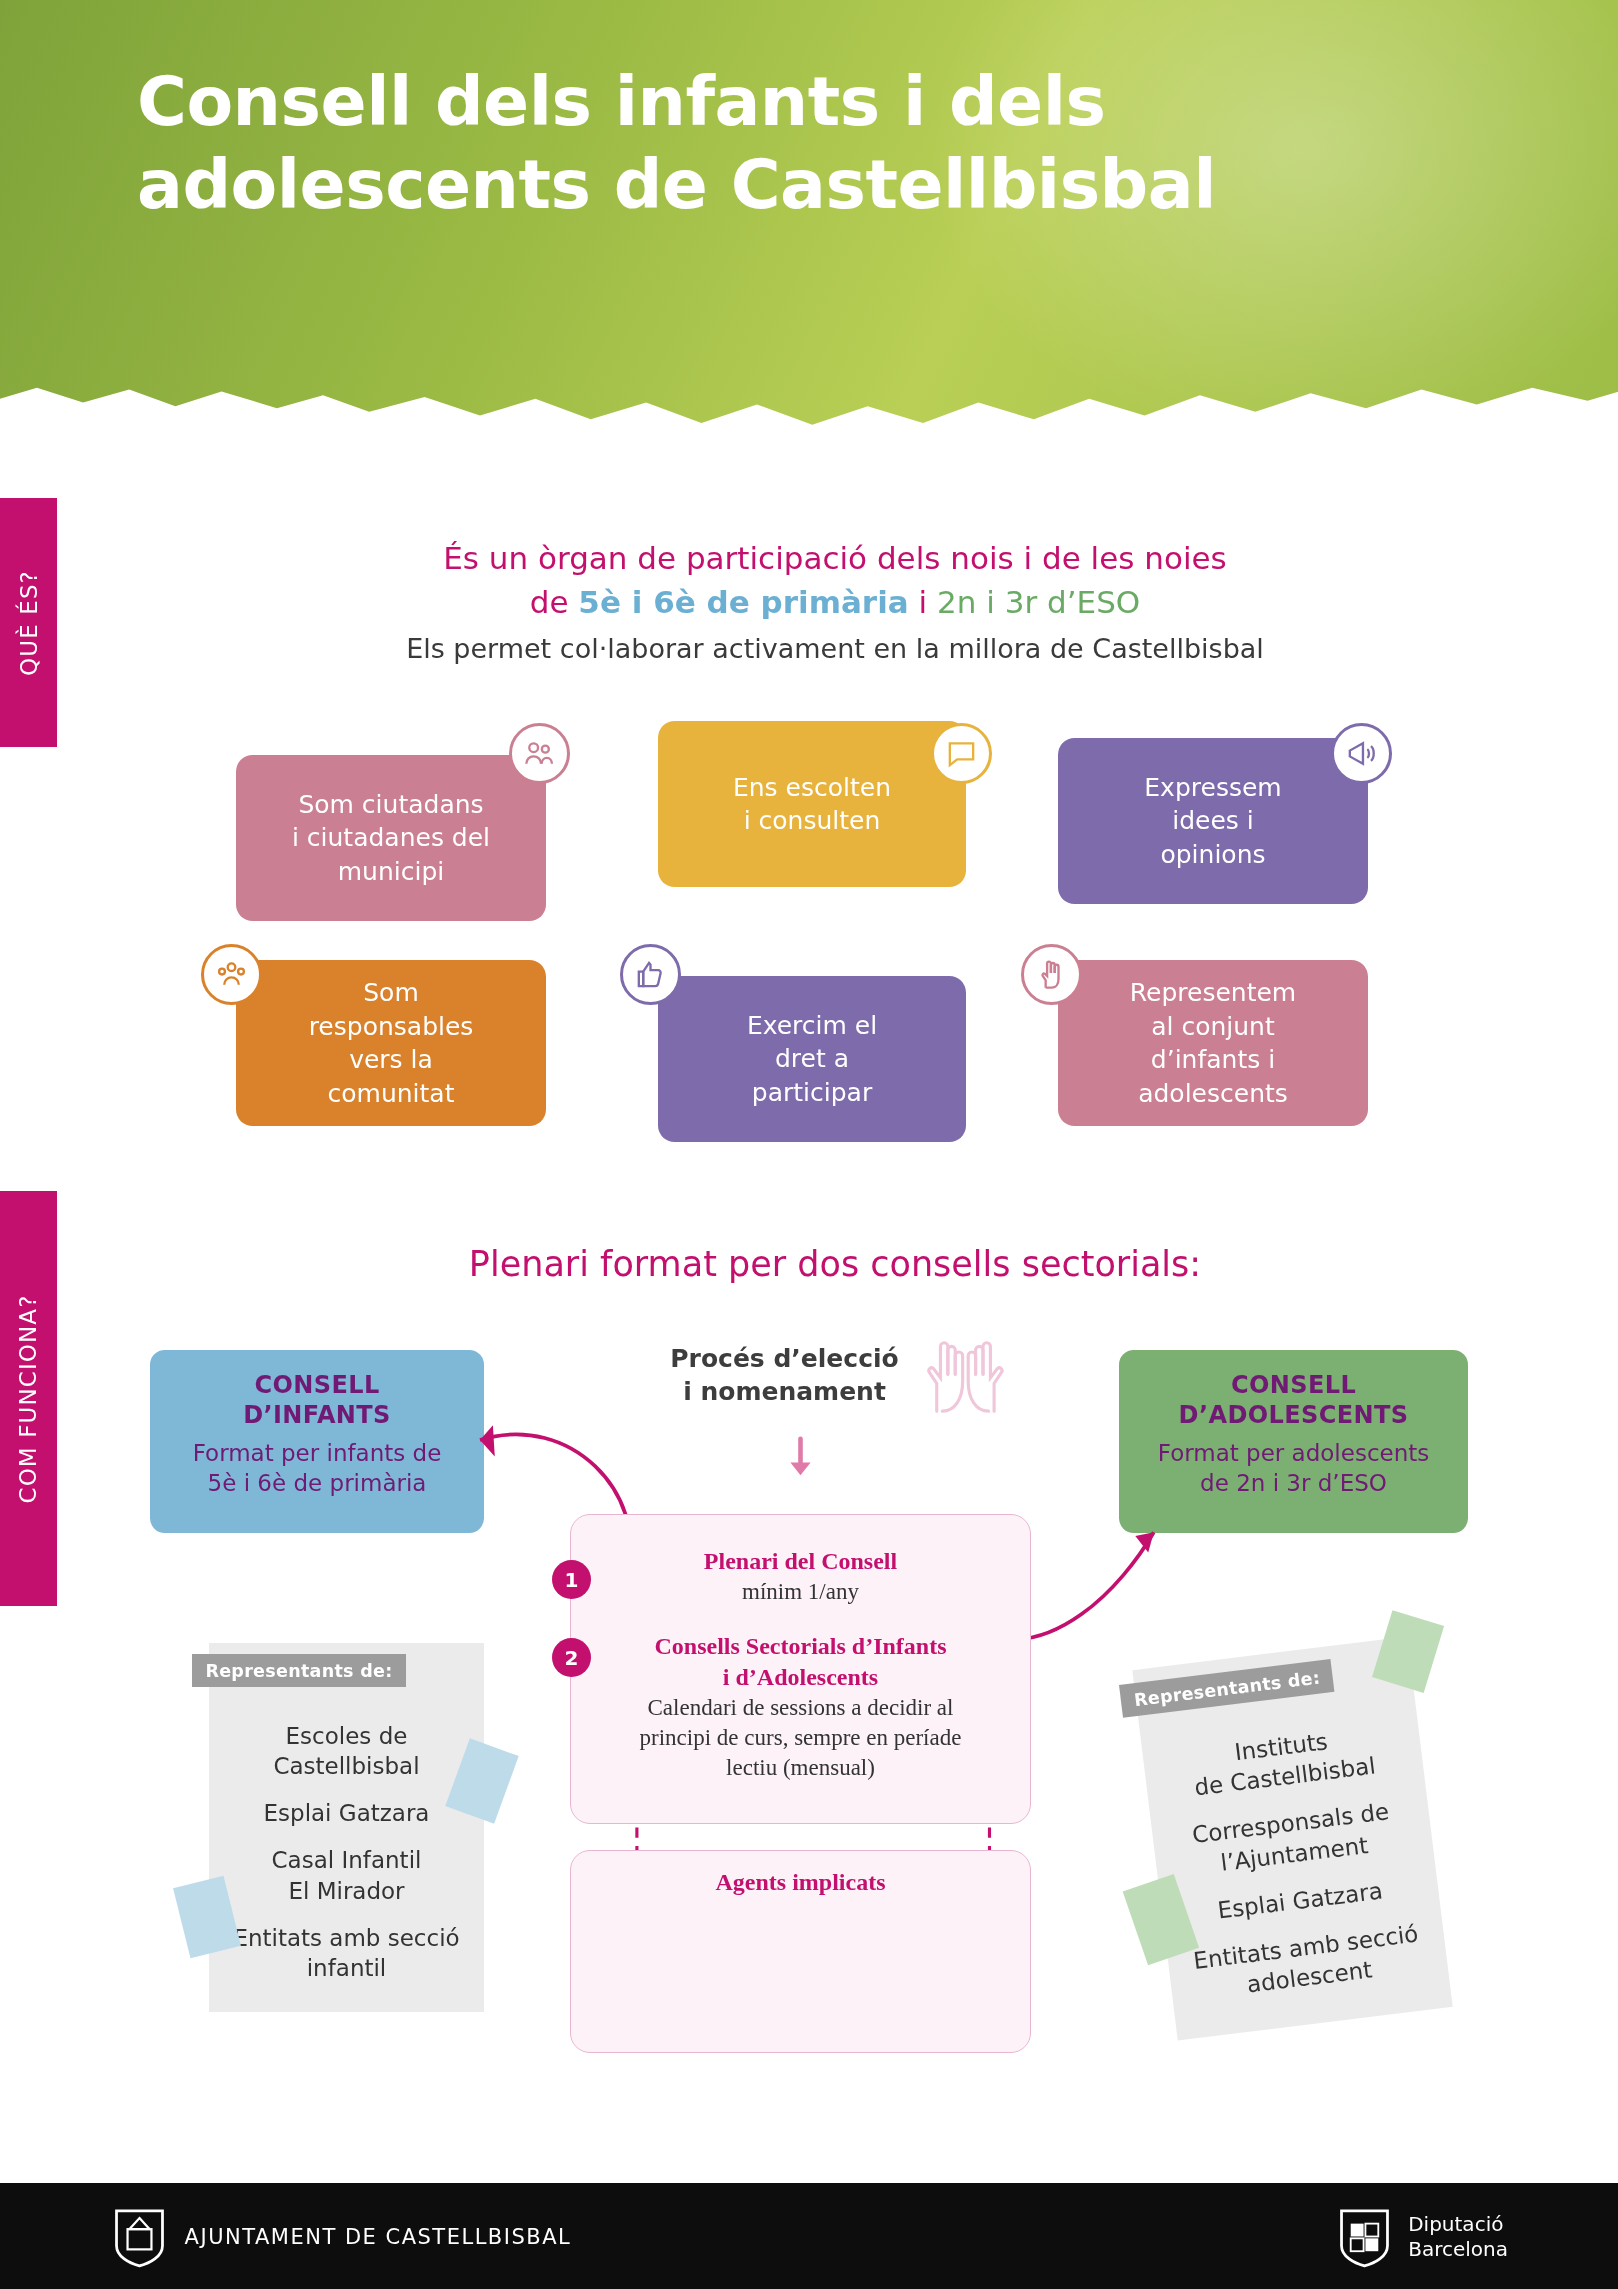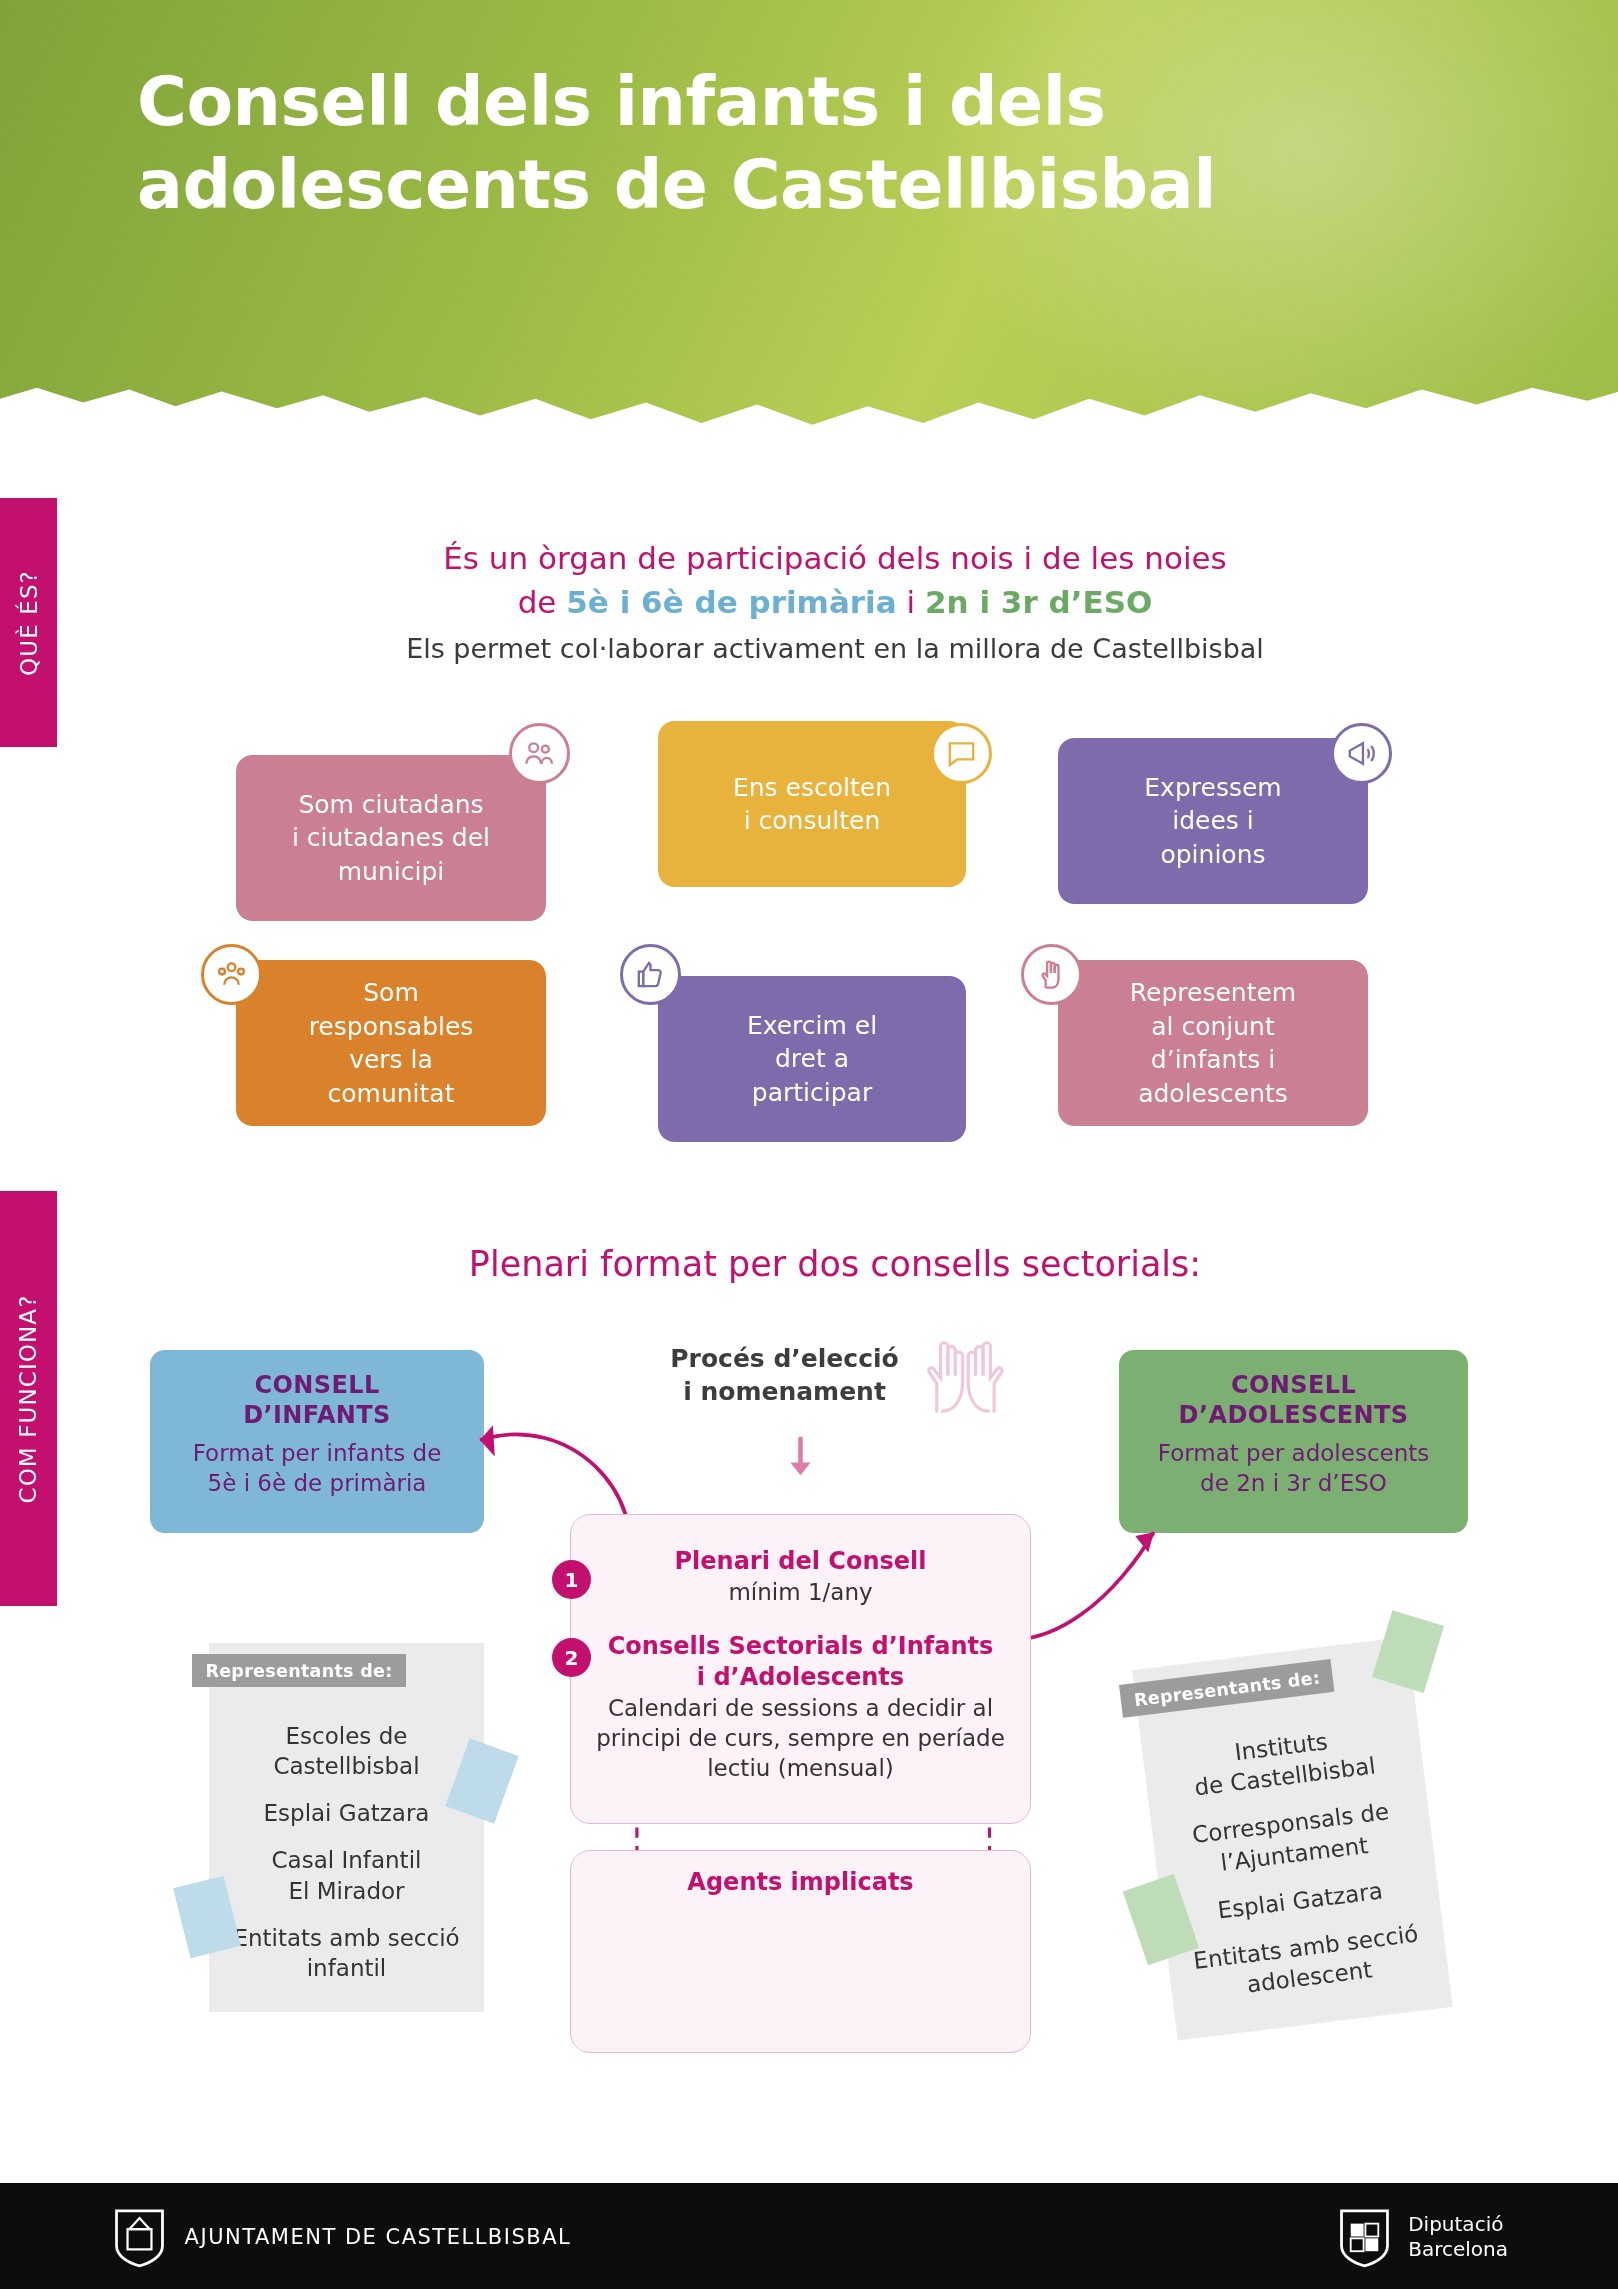--- a/index.html
+++ b/index.html
@@ -52,21 +52,21 @@
   
   .intro {
     position: absolute; left: 175px; top: 536px; width: 1320px; text-align: center;
   }
   .intro-l1 {
     font-size: 31px; color: #c3106f; line-height: 1.42;
   }
   .intro-l2 { font-size: 31px; line-height: 1.42; }
   .intro-l2 .c-blue { color: #6bb0d3; font-weight: bold; }
   .intro-l2 .c-pink { color: #c3106f; }
-  .intro-l2 .c-green { color: #6aaa64; font-weight: bold; }
+  .intro-l2 .c-green { color: #6aaa64; font-weight: normal; }
   .intro-l3 {
     margin-top: 9.2px; font-size: 27px; color: #3a3a3a;
   }
 
   
   .card {
     position: absolute;
     border-radius: 16.6px;
     color: #ffffff;
     display: flex; align-items: center; justify-content: center;
@@ -120,20 +120,21 @@
   }
   .hands { position: absolute; left: 909px; top: 1326px; width: 111px; height: 88px; }
   .arrow-down { position: absolute; left: 784px; top: 1435px; width: 33px; height: 44px; }
 
   
   .pinkbox {
     position: absolute;
     background: #fdf2f8;
     border: 1.8px solid #e9b6d2;
     border-radius: 20px;
+    font-family: Liberation Serif, serif;
   }
   #plenari-box { left: 570px; top: 1514px; width: 461px; height: 310px; }
   #agents-box { left: 570px; top: 1850px; width: 461px; height: 203px; }
 
   .num-badge {
     position: absolute; width: 39px; height: 39px; border-radius: 50%;
     background: #c3106f; color: #fff; font-size: 20px; font-weight: bold;
     display: flex; align-items: center; justify-content: center;
   }
   #badge1 { left: 552px; top: 1560px; }

